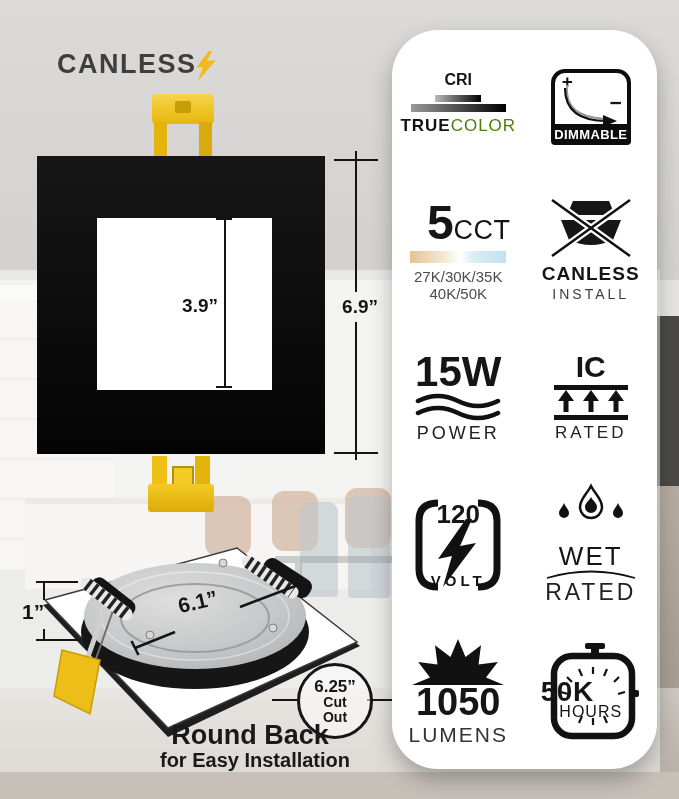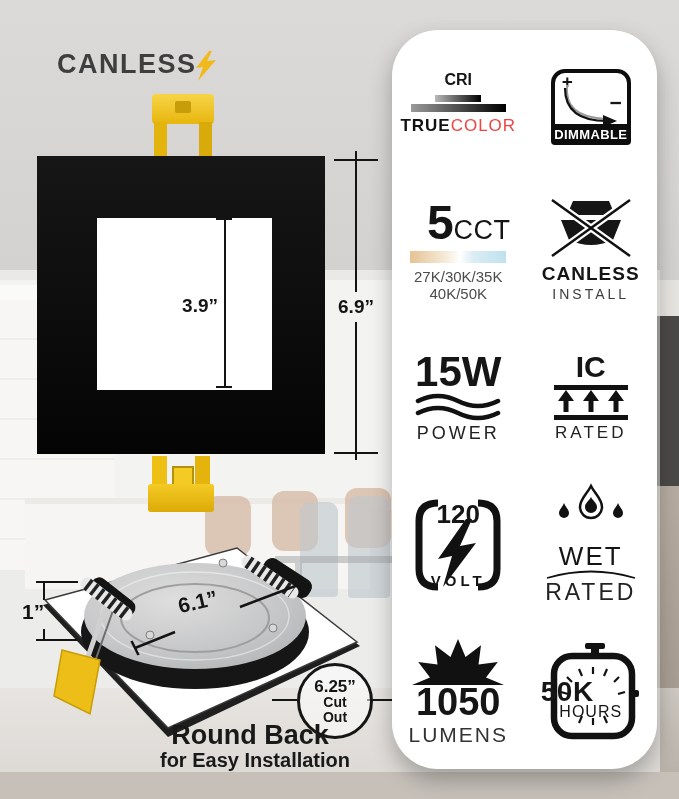--- a/index.html
+++ b/index.html
@@ -85,21 +85,21 @@
   .bdg{display:flex;flex-direction:column;align-items:center;}
 
   
   .cri-row{display:flex;align-items:center;gap:6px;flex-direction:column;}
   .cri-lbl{font-size:16px;font-weight:700;}
   .cri-bar-top{width:46px;height:7px;background:linear-gradient(to right,#b9b9b9,#000);}
   .cri-val{font-size:45px;font-weight:700;letter-spacing:-1px;line-height:1;}
   .cri-bar-bot{width:95px;height:8px;margin-top:2px;background:linear-gradient(to right,#9a9a9a,#000);}
   .cri-sub{margin-top:4px;font-size:17px;letter-spacing:1px;}
   .cri-sub .b{font-weight:800;color:#111;}
-  .cri-sub .l{font-weight:400;color:#ef4444;}
+  .cri-sub .l{font-weight:400;color:#4d7c0f;}
 
   
   .dim-box{position:relative;width:72px;height:62px;border:4px solid #0d0d0d;border-radius:14px;background:#fff;}
   .dim-plus{position:absolute;left:7px;top:-2px;font-size:19px;font-weight:700;}
   .dim-minus{position:absolute;right:5px;top:18px;font-size:21px;font-weight:700;}
   .dim-curve{position:absolute;left:0;top:0;}
   .dim-lab{position:absolute;left:-4px;right:-4px;bottom:-10px;height:21px;background:#0d0d0d;
     border-radius:4px;color:#fff;font-size:13px;font-weight:800;display:flex;align-items:center;
     justify-content:center;letter-spacing:.4px;}
 
@@ -189,21 +189,21 @@
 
   <div class="dim-h" style="left:216px;top:218px;width:16px;"></div>
   <div class="dim-v" style="left:224px;top:219px;height:168px;"></div>
   <div class="dim-h" style="left:216px;top:386px;width:16px;"></div>
   <div class="dim-label" style="left:170px;top:295px;width:48px;text-align:right;">3.9”</div>
 
   <div class="dim-h" style="left:334px;top:159px;width:44px;"></div>
   <div class="dim-v" style="left:355px;top:151px;height:141px;"></div>
   <div class="dim-v" style="left:355px;top:322px;height:138px;"></div>
   <div class="dim-h" style="left:334px;top:452px;width:44px;"></div>
-  <div class="dim-label" style="left:334px;top:296px;width:44px;text-align:center;">6.9”</div>
+  <div class="dim-label" style="left:334px;top:296px;width:44px;text-align:right;">6.9”</div>
 
   <div class="clip-mid">
     <div class="prong-l"></div>
     <div class="prong-r"></div>
     <div class="tab"></div>
     <div class="body"></div>
   </div>
 
   <svg class="product-svg" width="380" height="215" viewBox="0 0 380 215">
     <defs>

